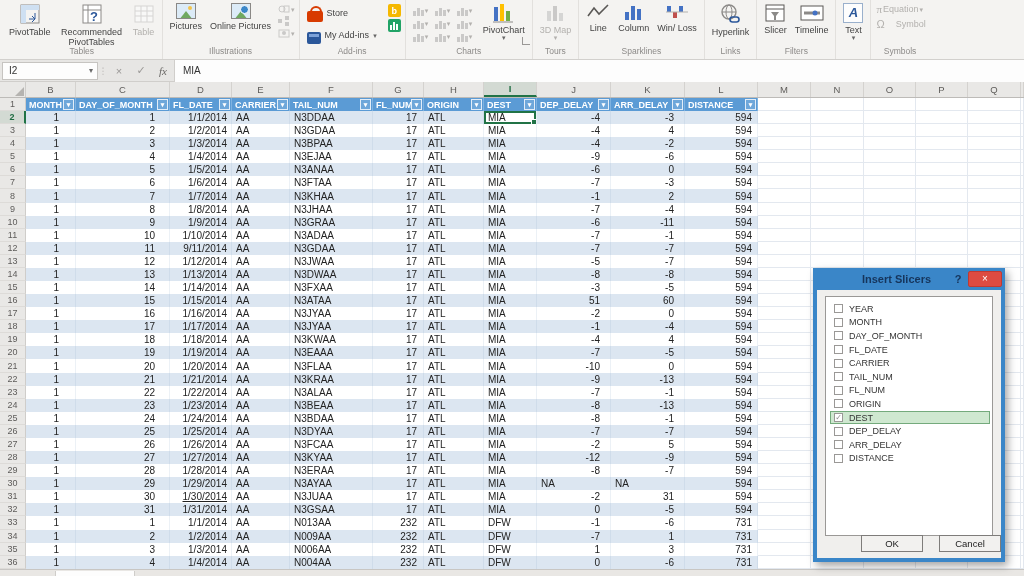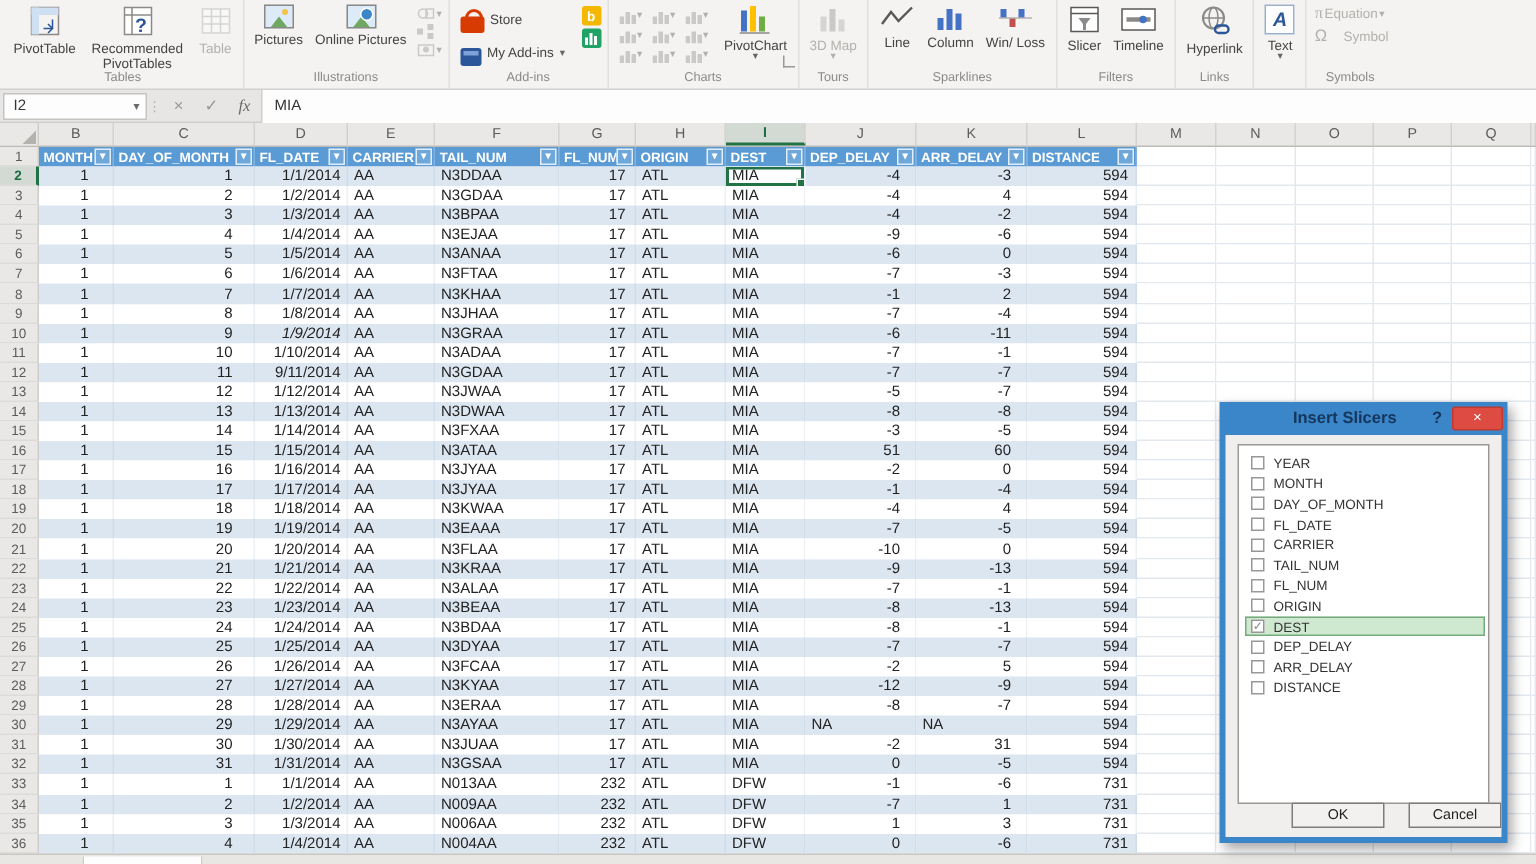--- a/index.html
+++ b/index.html
@@ -322,52 +322,52 @@
             </svg>
           <span class="blabel">Win/ Loss</span>
         </div>
       </div>
       <div class="rlabel">Sparklines</div>
     </div>
 
     <div class="rgroup">
       <div class="rbody">
         <div class="bigbtn">
+          <svg width="22" height="22" viewBox="0 0 22 22">
+              <circle cx="10" cy="9" r="7" fill="none" stroke="#8c8a88" stroke-width="1.4"></circle>
+              <ellipse cx="10" cy="9" rx="3" ry="7" fill="none" stroke="#8c8a88"></ellipse>
+              <path d="M3 9 h14" stroke="#8c8a88"></path>
+              <rect x="11" y="14" width="9" height="5" rx="2.5" fill="none" stroke="#2b579a" stroke-width="1.6"></rect>
+            </svg>
+          <span class="blabel">Hyperlink</span>
+        </div>
+      </div>
+      <div class="rlabel">Links</div>
+    </div>
+
+    <div class="rgroup">
+      <div class="rbody">
+        <div class="bigbtn">
           <svg width="22" height="20" viewBox="0 0 22 20">
               <rect x="2" y="2" width="18" height="16" fill="#fff" stroke="#5a5856"></rect>
               <path d="M2 6 h18" stroke="#5a5856"></path>
               <path d="M7 9 h8 l-3 4 v4 l-2 0 v-4 z" fill="#8c8a88"></path>
             </svg>
           <span class="blabel">Slicer</span>
         </div>
         <div class="bigbtn">
           <svg width="24" height="20" viewBox="0 0 24 20">
               <rect x="1" y="3" width="22" height="14" fill="#fff" stroke="#5a5856"></rect>
               <path d="M4 10 h16" stroke="#8c8a88" stroke-width="3"></path>
               <circle cx="15" cy="10" r="2.5" fill="#4472c4"></circle>
             </svg>
           <span class="blabel">Timeline</span>
         </div>
       </div>
       <div class="rlabel">Filters</div>
-    </div>
-
-    <div class="rgroup">
-      <div class="rbody">
-        <div class="bigbtn">
-          <svg width="22" height="22" viewBox="0 0 22 22">
-              <circle cx="10" cy="9" r="7" fill="none" stroke="#8c8a88" stroke-width="1.4"></circle>
-              <ellipse cx="10" cy="9" rx="3" ry="7" fill="none" stroke="#8c8a88"></ellipse>
-              <path d="M3 9 h14" stroke="#8c8a88"></path>
-              <rect x="11" y="14" width="9" height="5" rx="2.5" fill="none" stroke="#2b579a" stroke-width="1.6"></rect>
-            </svg>
-          <span class="blabel">Hyperlink</span>
-        </div>
-      </div>
-      <div class="rlabel">Links</div>
     </div>
 
     <div class="rgroup">
       <div class="rbody">
         <div class="bigbtn">
           <span class="cssico textA">A</span>
           <span class="blabel">Text</span>
           <span class="caret">▾</span>
         </div>
       </div>
@@ -636,21 +636,21 @@
         <div class="ecell" style="width: 53px;"></div>
         <div class="ecell" style="width: 52px;"></div>
         <div class="ecell" style="width: 52px;"></div>
         <div class="ecell" style="width: 53px;"></div>
         <div class="ecell" style="flex: 1 1 0%;"></div>
       </div>
       <div class="row">
         <div class="rownum">10</div>
         <div class="cell bandA" style="width: 50px; justify-content: flex-end; padding-right: 16px;">1</div>
         <div class="cell bandA" style="width: 94px; justify-content: flex-end; padding-right: 14px;">9</div>
-        <div class="cell bandA" style="width: 62px; justify-content: flex-end; padding-right: 4px; font-style: italic;">1/9/2014</div>
+        <div class="cell bandA" style="width: 62px; justify-content: flex-end; padding-right: 4px;">1/9/2014</div>
         <div class="cell bandA" style="width: 58px; padding-left: 4px;">AA</div>
         <div class="cell bandA" style="width: 83px; padding-left: 4px;">N3GRAA</div>
         <div class="cell bandA" style="width: 51px; justify-content: flex-end; padding-right: 6px;">17</div>
         <div class="cell bandA" style="width: 60px; padding-left: 4px;">ATL</div>
         <div class="cell bandA" style="width: 53px; padding-left: 4px;">MIA</div>
         <div class="cell bandA" style="width: 74px; justify-content: flex-end; padding-right: 10px;">-6</div>
         <div class="cell bandA" style="width: 74px; justify-content: flex-end; padding-right: 10px;">-11</div>
         <div class="cell bandA" style="width: 73px; justify-content: flex-end; padding-right: 5px;">594</div>
         <div class="ecell" style="width: 53px;"></div>
         <div class="ecell" style="width: 53px;"></div>
@@ -1056,21 +1056,21 @@
         <div class="ecell" style="width: 53px;"></div>
         <div class="ecell" style="width: 52px;"></div>
         <div class="ecell" style="width: 52px;"></div>
         <div class="ecell" style="width: 53px;"></div>
         <div class="ecell" style="flex: 1 1 0%;"></div>
       </div>
       <div class="row">
         <div class="rownum">31</div>
         <div class="cell bandB" style="width: 50px; justify-content: flex-end; padding-right: 16px;">1</div>
         <div class="cell bandB" style="width: 94px; justify-content: flex-end; padding-right: 14px;">30</div>
-        <div class="cell bandB" style="width: 62px; justify-content: flex-end; padding-right: 4px;">1/30/2014</div>
+        <div class="cell bandB" style="width: 62px; justify-content: flex-end; padding-right: 4px; text-decoration: underline;">1/30/2014</div>
         <div class="cell bandB" style="width: 58px; padding-left: 4px;">AA</div>
         <div class="cell bandB" style="width: 83px; padding-left: 4px;">N3JUAA</div>
         <div class="cell bandB" style="width: 51px; justify-content: flex-end; padding-right: 6px;">17</div>
         <div class="cell bandB" style="width: 60px; padding-left: 4px;">ATL</div>
         <div class="cell bandB" style="width: 53px; padding-left: 4px;">MIA</div>
         <div class="cell bandB" style="width: 74px; justify-content: flex-end; padding-right: 10px;">-2</div>
         <div class="cell bandB" style="width: 74px; justify-content: flex-end; padding-right: 10px;">31</div>
         <div class="cell bandB" style="width: 73px; justify-content: flex-end; padding-right: 5px;">594</div>
         <div class="ecell" style="width: 53px;"></div>
         <div class="ecell" style="width: 53px;"></div>

